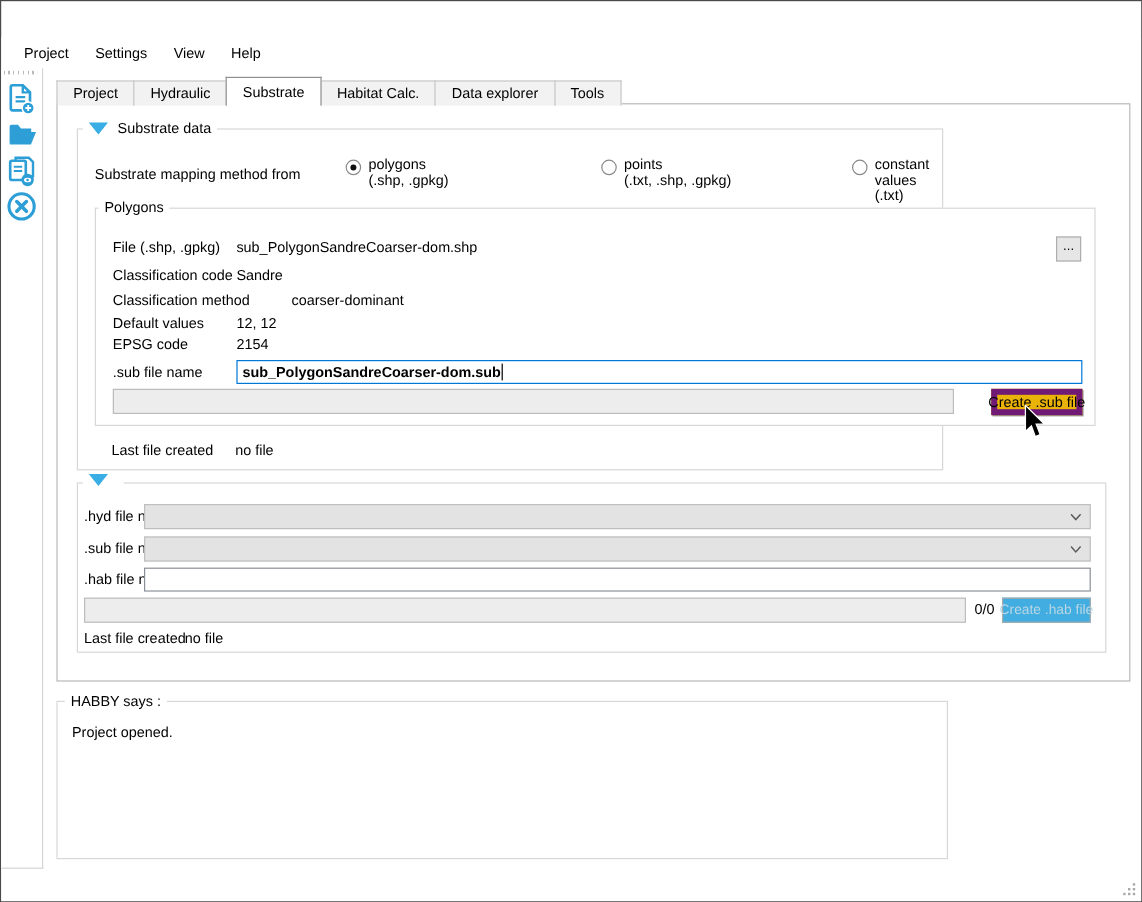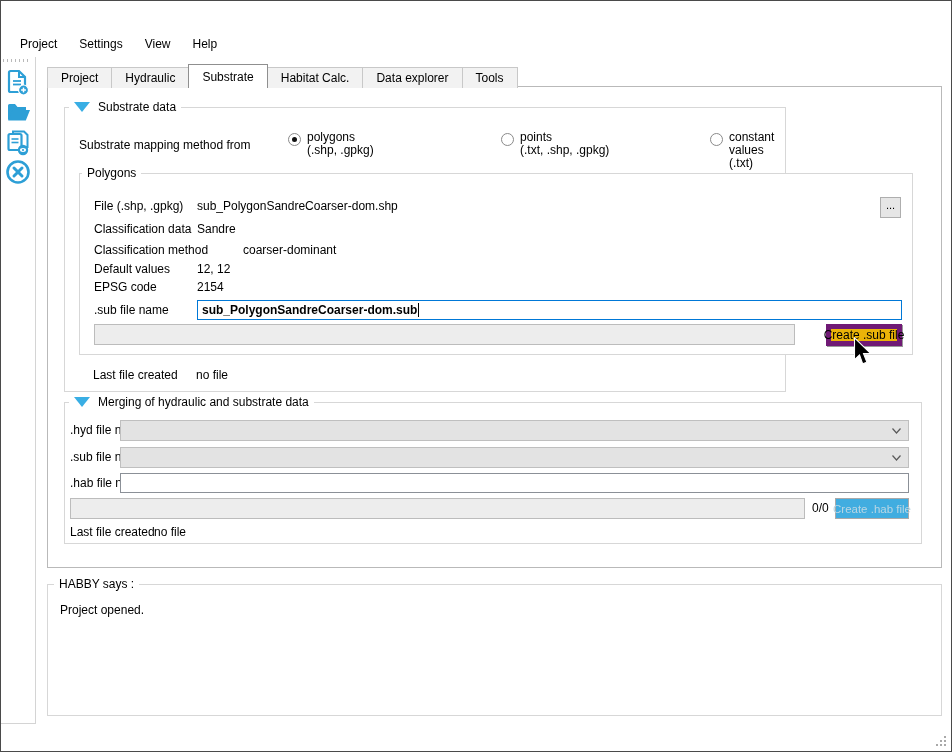--- a/index.html
+++ b/index.html
@@ -188,21 +188,21 @@
 
           <div class="groupbox" style="left:14px; top:65px; width:834px; height:182px;">
             <div class="gb-legend" style="left:2px;">
               <span>Polygons</span>
             </div>
 
             <div class="form-label" style="top:25px;">File (.shp, .gpkg)</div>
             <div class="form-value" style="top:25px;">sub_PolygonSandreCoarser-dom.shp</div>
             <div class="browse-btn">...</div>
 
-            <div class="form-label" style="top:48px;">Classification data</div>
+            <div class="form-label" style="top:48px;">Classification code</div>
             <div class="form-value" style="top:48px;">Sandre</div>
 
             <div class="form-label" style="top:69px;">Classification method</div>
             <div class="form-value" style="top:69px;margin-left:46px;">coarser-dominant</div>
 
             <div class="form-label" style="top:88px;">Default values</div>
             <div class="form-value" style="top:88px;">12, 12</div>
 
             <div class="form-label" style="top:106px;">EPSG code</div>
             <div class="form-value" style="top:106px;">2154</div>
@@ -218,21 +218,20 @@
             <div class="btn-blue" style="position:absolute; left:746px; top:150px; width:76px; height:22px;">Create .sub file</div>
           </div>
 
           <div class="form-label" style="left:28px; top:260px;">Last file created</div>
           <div class="form-value" style="left:131px; top:260px;">no file</div>
         </div>
 
         <div class="groupbox" style="left:16px; top:315px; width:858px; height:142px;">
           <div class="gb-legend">
             <span class="tri-down"></span>
-            <span>Merging of hydraulic and substrate data</span>
           </div>
 
           <div class="form-label" style="left:5px; top:20px;">.hyd file name</div>
           <div class="combo" style="position:absolute; left:55px; top:17px; width:789px;">
             <svg class="chev" width="9" height="6" viewBox="0 0 9 6">
                 <polyline points="0.5,0.5 4.5,5 8.5,0.5" fill="none" stroke="#5a5a5a" stroke-width="1.2"></polyline>
               </svg>
           </div>
 
           <div class="form-label" style="left:5px; top:47px;">.sub file name</div>
@@ -249,21 +248,21 @@
 
           <div class="progressbar" style="position:absolute; left:5px; top:95px; width:735px;"></div>
           <div class="prog-count" style="left:747px; top:98px;">0/0</div>
           <div class="btn-blue disabled" style="position:absolute; left:770px; top:95px; width:74px; height:21px; font-size:11.5px;">Create .hab file</div>
 
           <div class="form-label" style="left:5px; top:122px;">Last file created</div>
           <div class="form-value" style="left:89px; top:122px;">no file</div>
         </div>
       </div>
 
-      <div class="groupbox" style="left:10px; top:527px; width:895px; height:132px;">
+      <div class="groupbox" style="left:10px; top:527px; width:743px; height:132px;">
         <div class="gb-legend" style="left:6px;">
           <span>HABBY says :</span>
         </div>
         <div class="console-msg">Project opened.</div>
       </div>
     </div>
   </div>
 
   <svg class="cursor" width="19" height="29" viewBox="0 0 12.5 19">
     <path d="M1 0.5 L1 14.8 L4.3 11.7 L6.4 17.6 L9.1 16.5 L6.9 10.8 L11.5 10.8 Z" fill="#000" stroke="#fff" stroke-width="0.7"></path>

